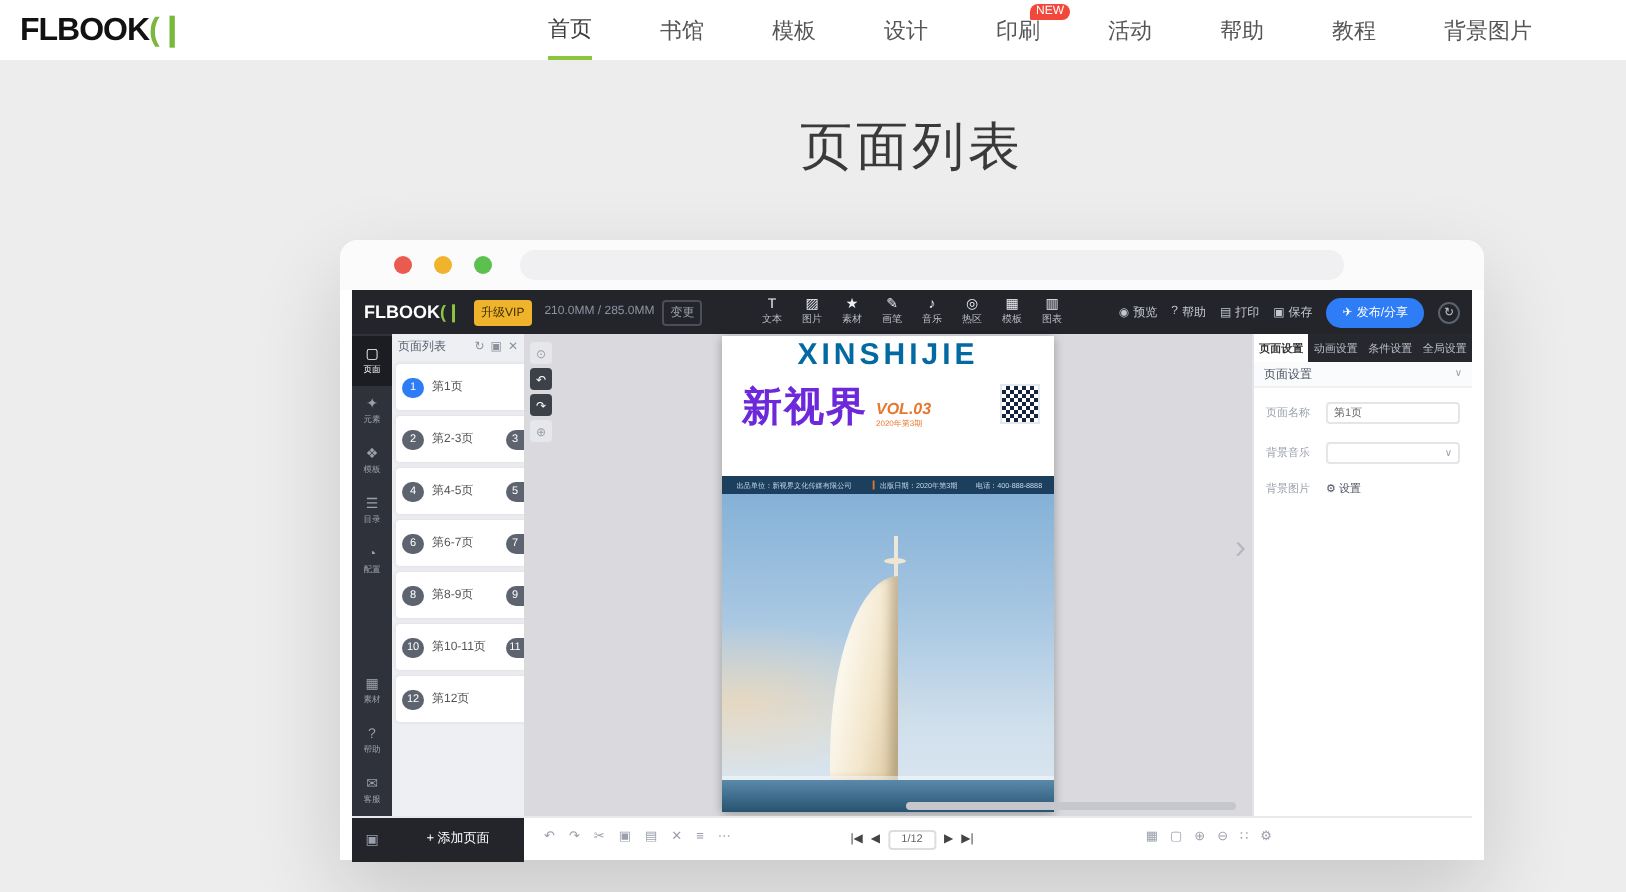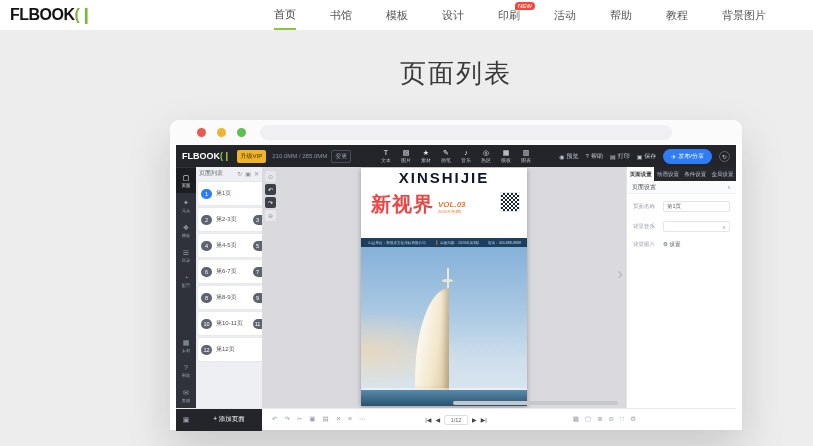--- a/index.html
+++ b/index.html
@@ -69,23 +69,23 @@
   .canvas{flex:1;position:relative}
   .mini{position:absolute;left:3px;top:4px;display:flex;flex-direction:column;gap:2px}
   .mini .mb{width:11px;height:11px;border:none;border-radius:2px;font-size:6px;display:flex;
     align-items:center;justify-content:center;cursor:pointer}
   .mini .lite{background:#e6e7eb;color:#9aa0ab}
   .mini .dark{background:#3c4049;color:#fff}
   .cover{width:166px;height:238px;margin:1px auto 0;background:#fff;box-shadow:0 1px 5px rgba(0,0,0,.3);
     position:relative;overflow:hidden}
   .cv-head{height:70px;position:relative;overflow:hidden;background:#fff}
   .wm{position:absolute;top:1px;left:0;right:0;text-align:center;font-size:15px;font-weight:bold;
-    letter-spacing:2px;color:#0f172a;white-space:nowrap}
+    letter-spacing:2px;color:#0369a1;white-space:nowrap}
   .cv-title{position:absolute;left:10px;top:26px;display:flex;align-items:flex-end;gap:4px}
-  .cv-title h2{font-size:20px;line-height:20px;font-weight:900;color:#ef4444;letter-spacing:1px;white-space:nowrap}
+  .cv-title h2{font-size:20px;line-height:20px;font-weight:900;color:#6d28d9;letter-spacing:1px;white-space:nowrap}
   .volwrap{display:flex;flex-direction:column}
   .vol{font-size:8px;font-weight:bold;font-style:italic;color:#e8762e;line-height:9px}
   .issue{font-size:4px;color:#e8762e;line-height:5px}
   .qr{position:absolute;right:7px;top:24px;width:20px;height:20px;
     background:repeating-conic-gradient(#16233f 0% 25%,#fff 0% 50%) 0 0/4px 4px;border:1px solid #e4e8ee}
   .cv-bar{height:9px;background:#1c3f5e;display:flex;align-items:center;justify-content:space-between;padding:0 4px;overflow:hidden}
   .cv-bar span{font-size:4px;color:#c2d6e6;white-space:nowrap;transform:scale(.9)}
   .cv-bar span.mid{border-left:1px solid #e8762e;padding-left:3px}
   .cv-photo{height:159px;position:relative;overflow:hidden;
     background:linear-gradient(180deg,#85b1d8 0%,#a9c8e2 40%,#cfdfec 72%,#dde8f1 100%)}

